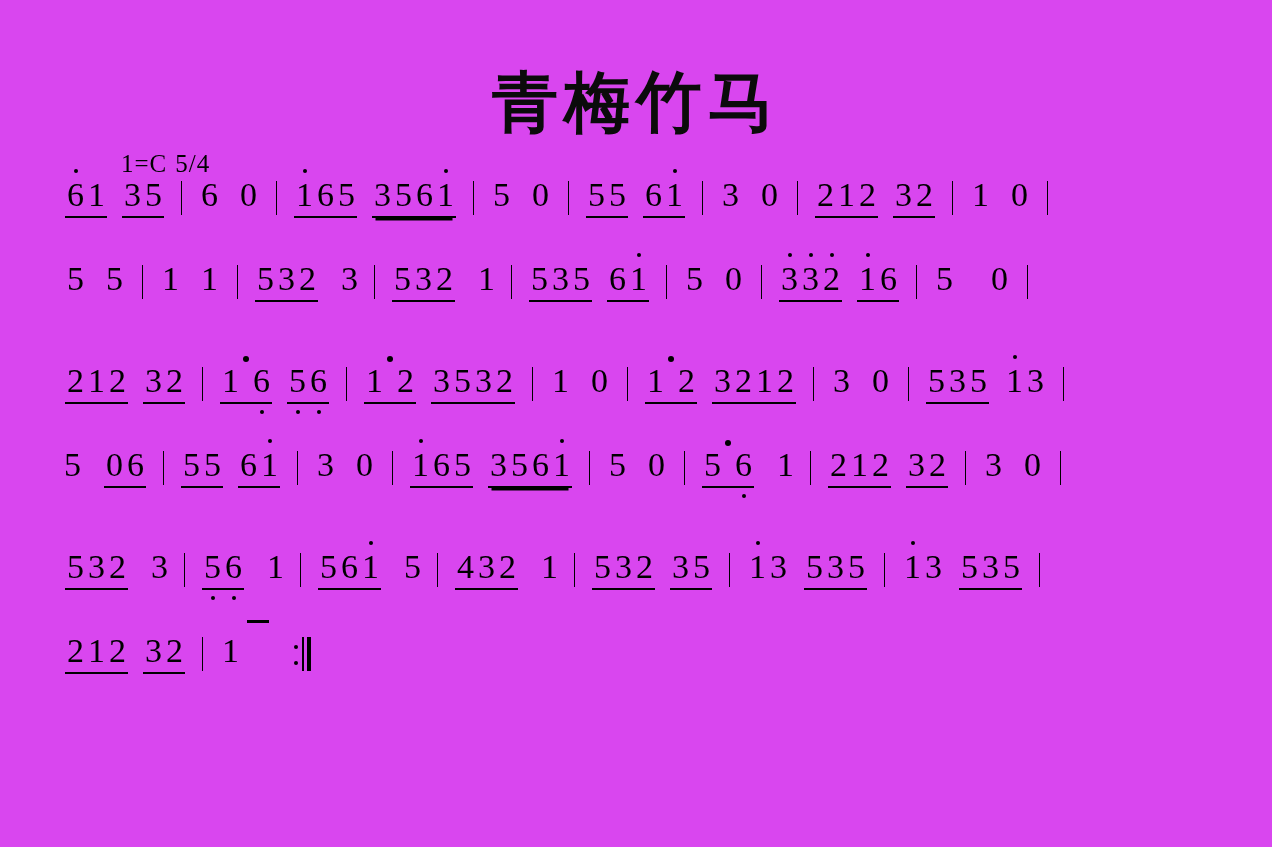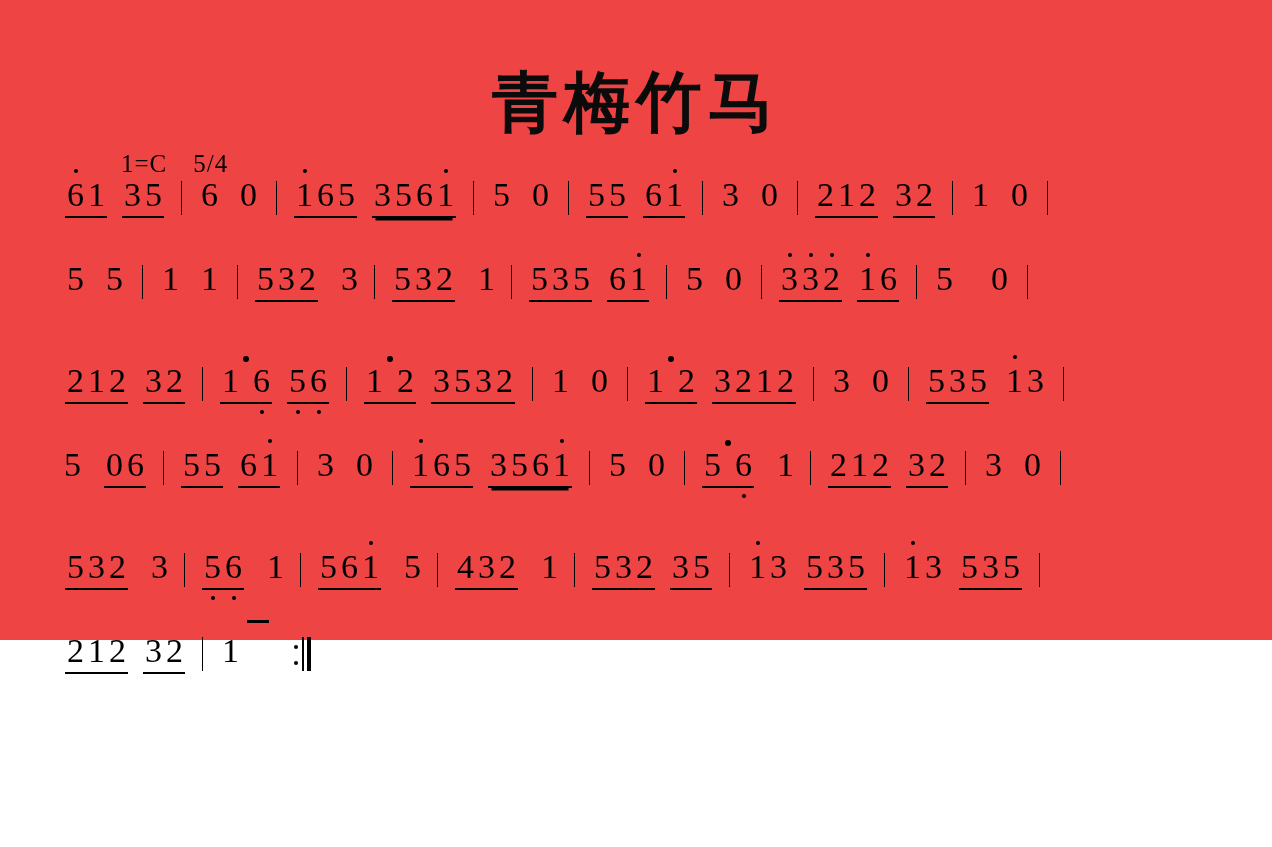--- a/index.html
+++ b/index.html
@@ -10,22 +10,22 @@
   body {
     width: 1272px;
     height: 847px;
     font-family: "Liberation Serif", serif;
     color: #000000;
     overflow: hidden;
   }
   .sheet {
     position: relative;
     width: 1272px;
-    height: 640px;
-    background: #ef4444;
+    height: 847px;
+    background: #d946ef;
   }
   .title {
     position: absolute;
     top: 58px;
     left: 0;
     width: 1272px;
     text-align: center;
     font-family: "DejaVu Serif", serif;
     font-weight: bold;
     font-size: 66px;
@@ -34,21 +34,21 @@
   }
   .meta {
     position: absolute;
     top: 122px;
     left: 92px;
     font-family: "Liberation Serif", serif;
     font-size: 25px;
     letter-spacing: 1px;
     white-space: pre;
   }
-  .meta .key { margin-right: 26px; }
+  .meta .key { margin-right: 8px; }
 
   .staves {
     position: absolute;
     top: 178px;
     left: 62px;
     width: 1160px;
   }
   .line {
     display: flex;
     align-items: flex-start;

